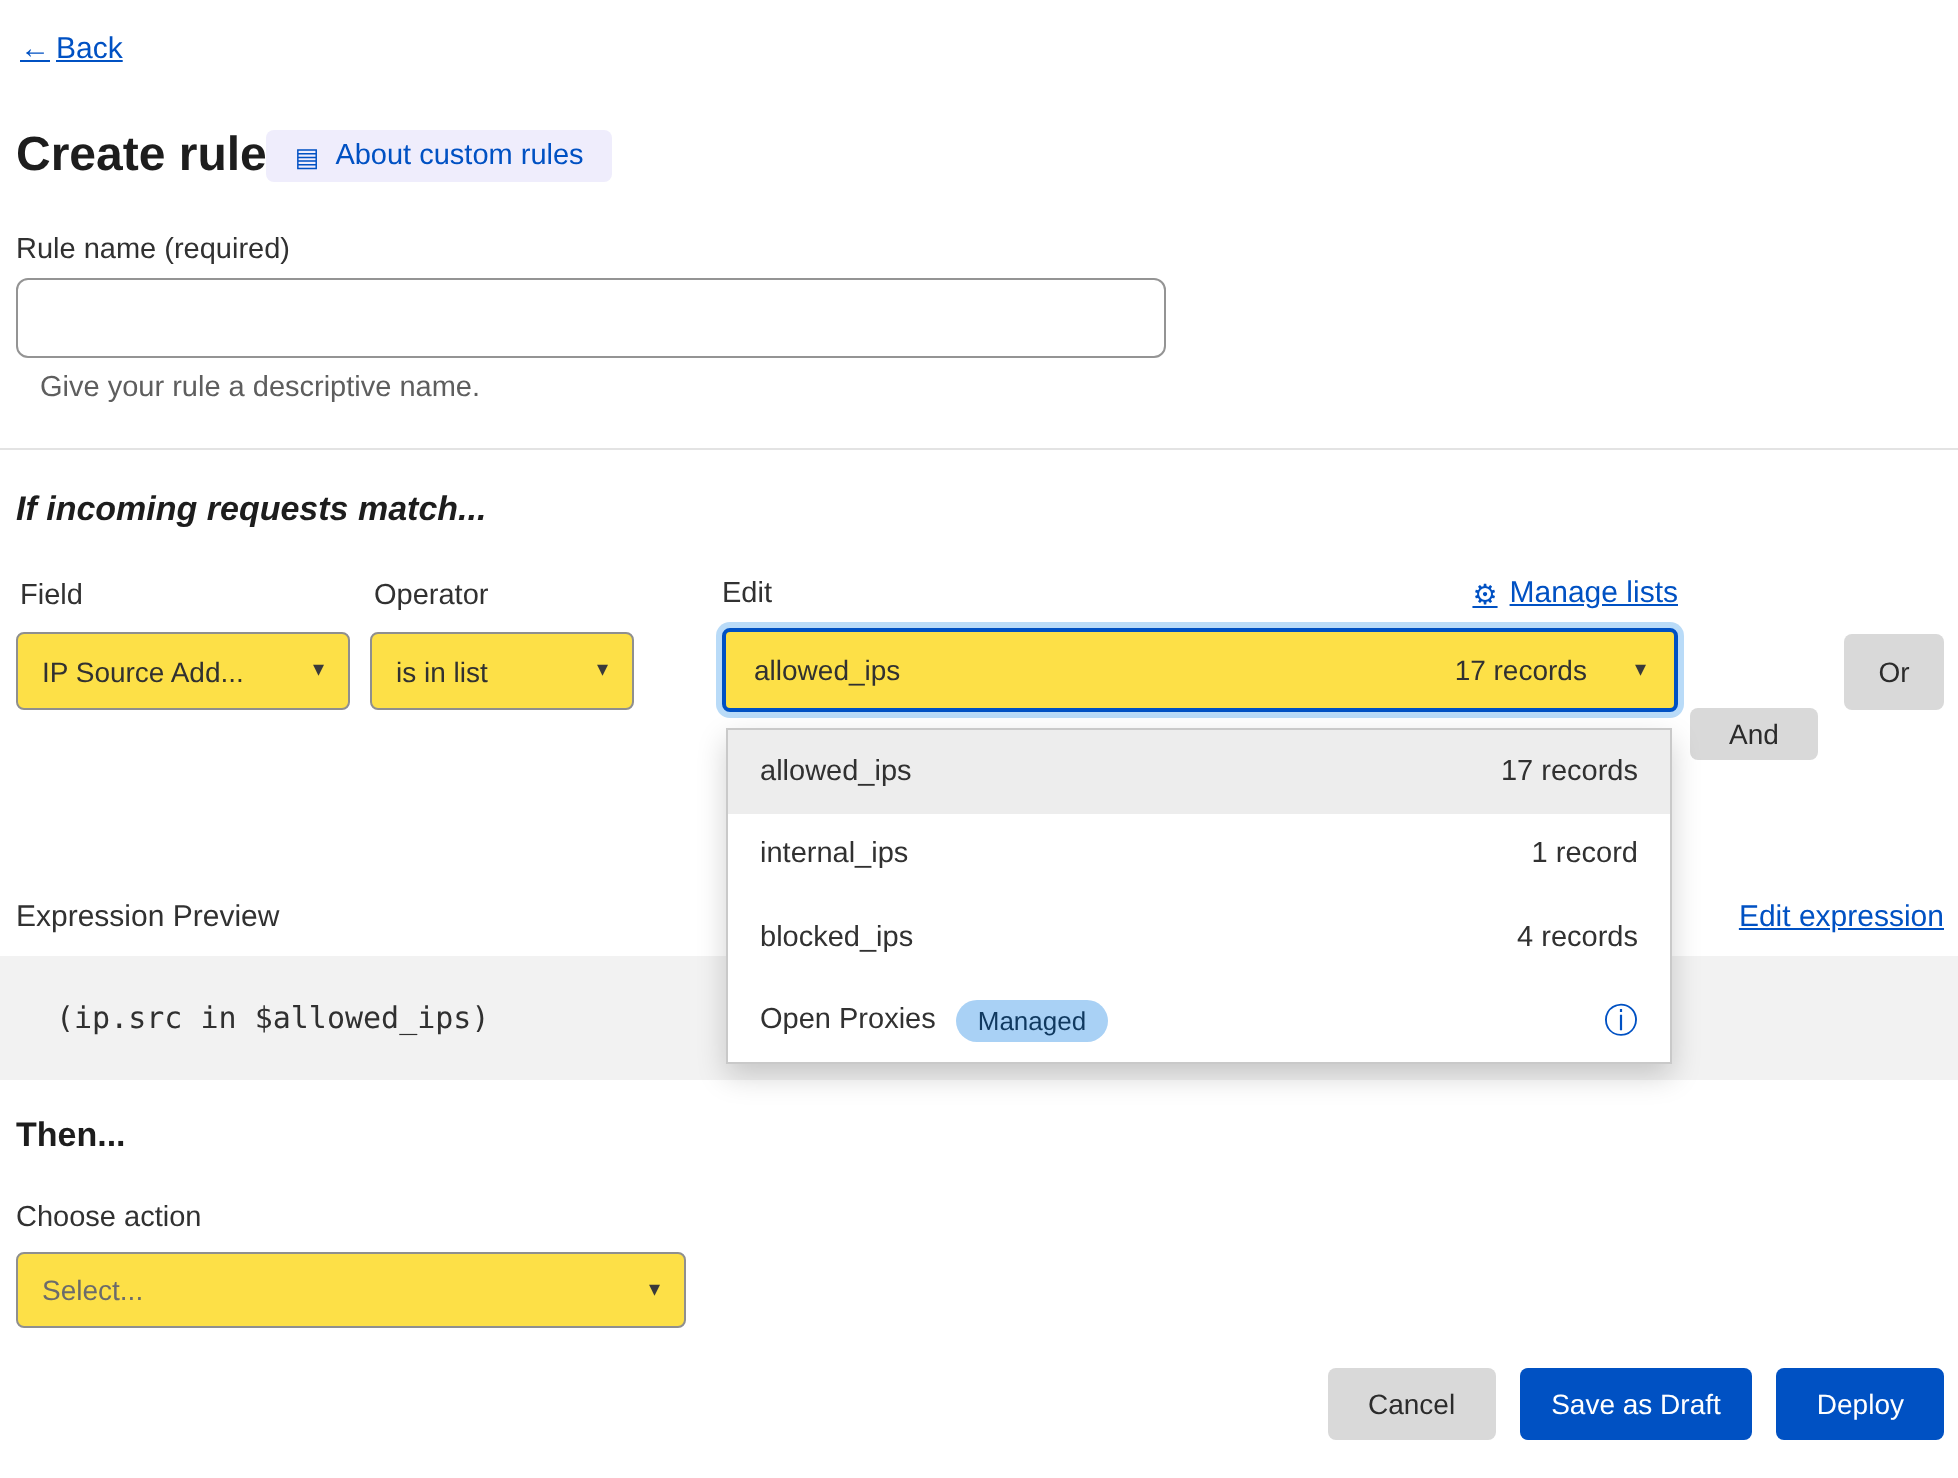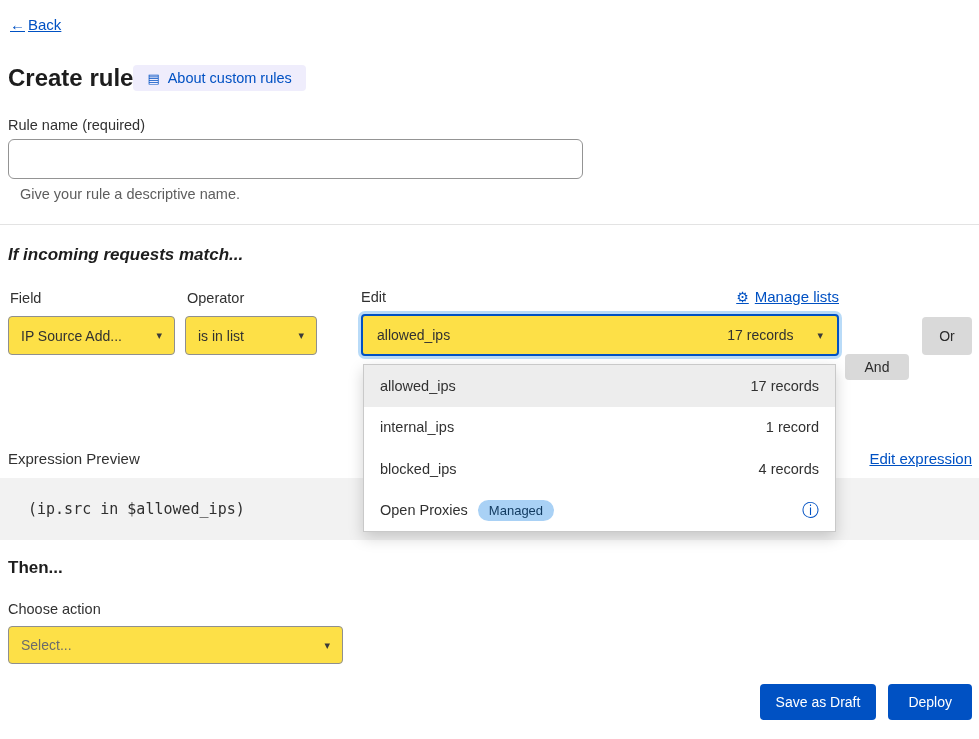--- a/index.html
+++ b/index.html
@@ -198,17 +198,18 @@
 
   <h2 class="section-heading" style="top:558px;">Then...</h2>
   <label class="field-label" style="left:8px; top:601px;">Choose action</label>
 
   <div class="select action-select">
     <span class="placeholder">Select...</span>
     <span class="chevron">▾</span>
   </div>
 
   <div class="footer">
+    <button class="btn btn-gray cancel-btn">Cancel</button>
     <button class="btn btn-blue save-draft-btn">Save as Draft</button>
     <button class="btn btn-blue deploy-btn">Deploy</button>
   </div>
 
 </div>
 
 </body></html>

